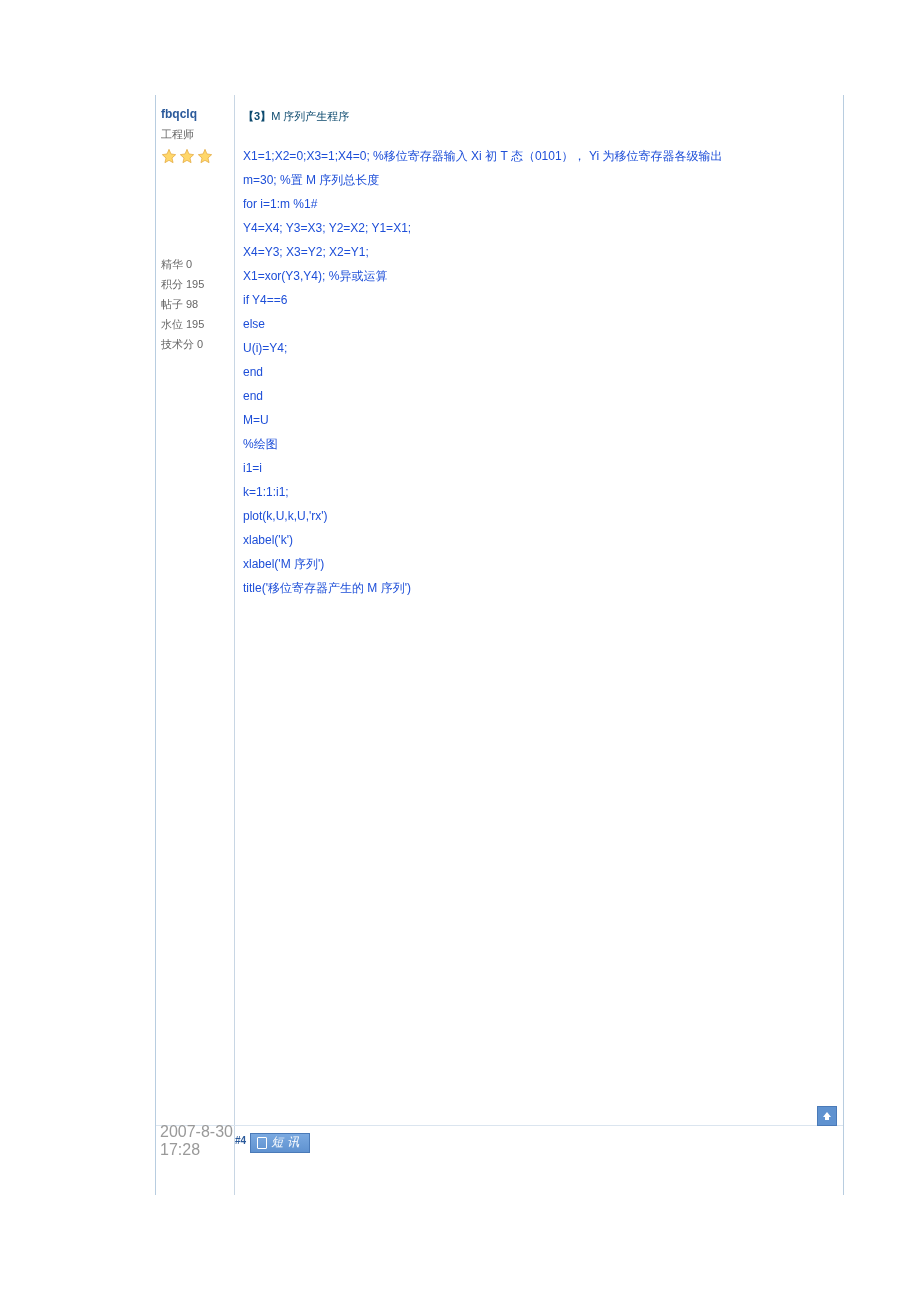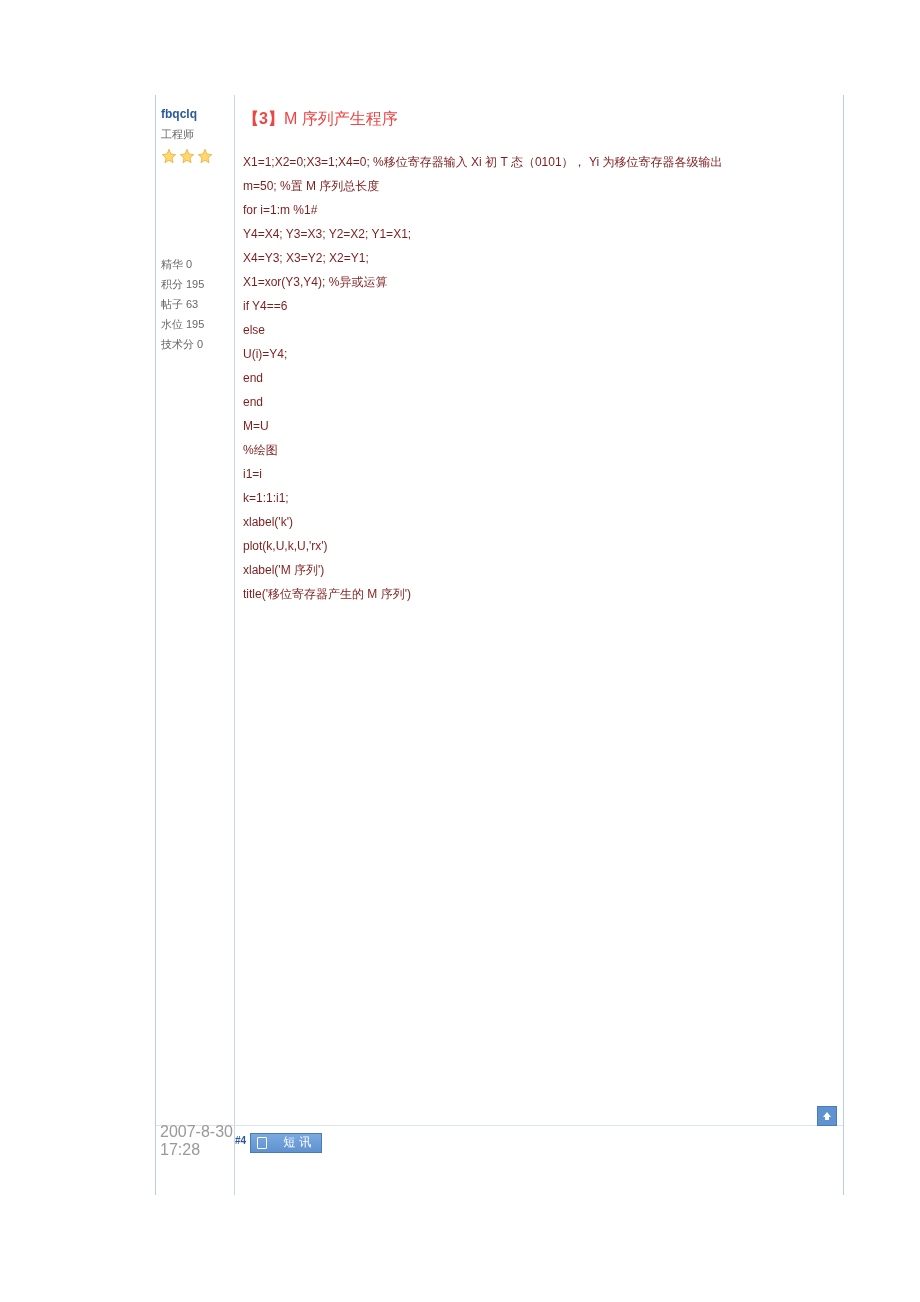--- a/index.html
+++ b/index.html
@@ -59,29 +59,29 @@
     }
     .stat-row {
       font-size: 11px;
       color: #666;
       line-height: 20px;
       white-space: nowrap;
     }
     .stat-label { display: inline-block; text-align: center; }
     .stat-val { display: inline-block; margin-left: 3px; }
     .post-title {
-      font-size: 16px;
-      color: #ef4444;
+      font-size: 11px;
+      color: #0c4a6e;
       margin-top: 2px;
       margin-bottom: 25px;
     }
     .post-title b { font-weight: bold; }
     .post-content p {
       font-size: 12px;
-      color: #7f1d1d;
+      color: #1d4ed8;
       line-height: 14px;
       margin-bottom: 10px;
     }
     .post-footer {
       border-top: 1px solid #dbe5ef;
       display: flex;
       align-items: center;
       padding: 2px 6px 2px 4px;
       position: relative;
       height: 30px;
@@ -99,23 +99,24 @@
     }
     .msg-btn {
       display: inline-flex;
       align-items: center;
       height: 20px;
       background: linear-gradient(#7aa9e0, #5f92d0);
       border: 1px solid #4a7ab8;
       color: #fff;
       font-size: 12px;
       padding: 0 6px;
-      gap: 16px;
+      gap: 4px;
       letter-spacing: 4px;
       margin-top: 4px;
+      font-style: italic;
     }
     .msg-btn .mi {
       width: 10px;
       height: 12px;
       border: 1px solid #fff;
       border-radius: 1px;
       position: relative;
     }
     .top-btn {
       position: absolute;
@@ -148,48 +149,48 @@
           <span class="star"><svg viewBox="0 0 24 24" width="16" height="16">
               <path d="M12 2l2.9 6.9L22 10l-5.5 5 1.6 7L12 18.5 5.9 22l1.6-7L2 10l7.1-1.1L12 2z" fill="#ffd76a" stroke="#e0a030" stroke-width="1"></path>
             </svg></span>
           <span class="star"><svg viewBox="0 0 24 24" width="16" height="16">
               <path d="M12 2l2.9 6.9L22 10l-5.5 5 1.6 7L12 18.5 5.9 22l1.6-7L2 10l7.1-1.1L12 2z" fill="#ffd76a" stroke="#e0a030" stroke-width="1"></path>
             </svg></span>
         </div>
       <div id="stats">
           <div class="stat-row"><span class="stat-label">精华</span><span class="stat-val">0</span></div>
           <div class="stat-row"><span class="stat-label">积分</span><span class="stat-val">195</span></div>
-          <div class="stat-row"><span class="stat-label">帖子</span><span class="stat-val">63</span></div>
+          <div class="stat-row"><span class="stat-label">帖子</span><span class="stat-val">98</span></div>
           <div class="stat-row"><span class="stat-label">水位</span><span class="stat-val">195</span></div>
           <div class="stat-row"><span class="stat-label">技术分</span><span class="stat-val">0</span></div>
         </div>
     </aside>
 
     <main class="post-main">
       <div class="post-title">
         <b>【3】</b><span>M 序列产生程序</span>
       </div>
       <div class="post-content" id="content">
           <p>X1=1;X2=0;X3=1;X4=0; %移位寄存器输入 Xi 初 T 态（0101），             Yi 为移位寄存器各级输出</p>
-          <p>m=50; %置 M 序列总长度</p>
+          <p>m=30; %置 M 序列总长度</p>
           <p>for i=1:m %1#</p>
           <p>Y4=X4; Y3=X3; Y2=X2; Y1=X1;</p>
           <p>X4=Y3; X3=Y2; X2=Y1;</p>
           <p>X1=xor(Y3,Y4); %异或运算</p>
           <p>if Y4==6</p>
           <p>else</p>
           <p>U(i)=Y4;</p>
           <p>end</p>
           <p>end</p>
           <p>M=U</p>
           <p>%绘图</p>
           <p>i1=i</p>
           <p>k=1:1:i1;</p>
+          <p>plot(k,U,k,U,'rx')</p>
           <p>xlabel('k')</p>
-          <p>plot(k,U,k,U,'rx')</p>
           <p>xlabel('M 序列')</p>
           <p>title('移位寄存器产生的 M 序列')</p>
         </div>
     </main>
   </div>
 
   <div class="post-footer">
     <span class="ts">2007-8-30 17:28</span>
     <span class="floor">#4</span>
     <span class="msg-btn">

